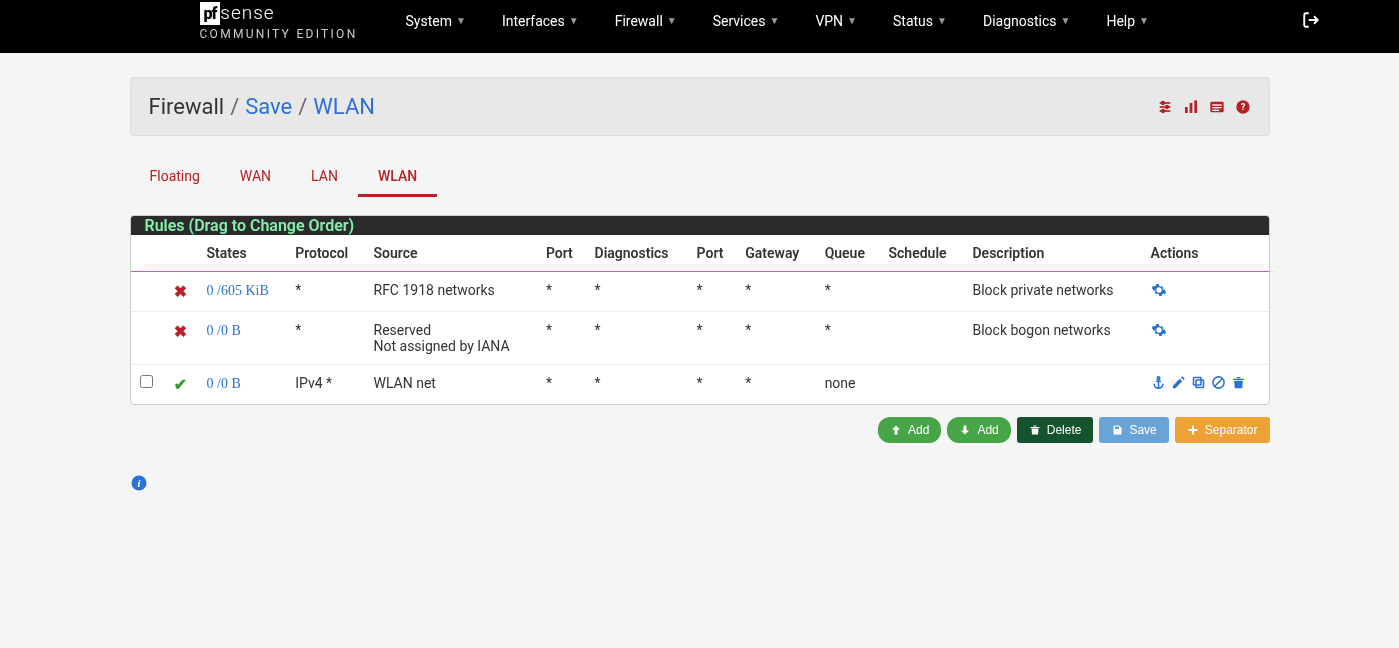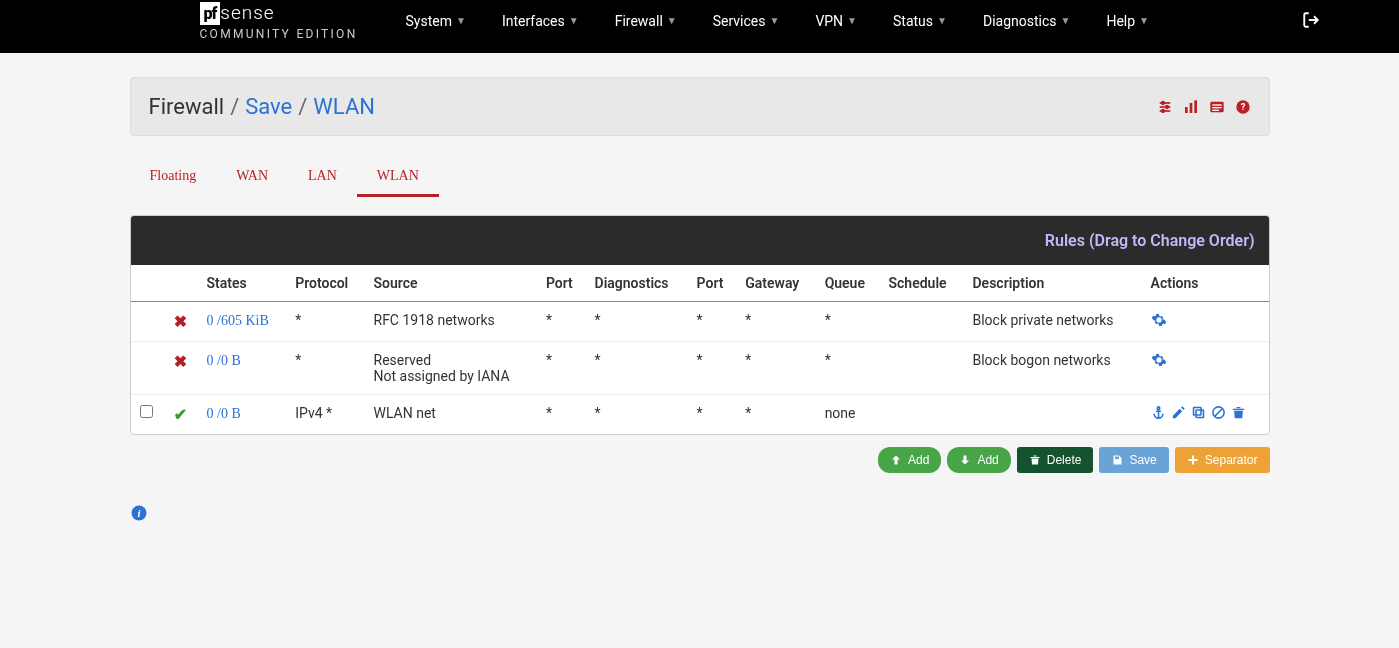--- a/index.html
+++ b/index.html
@@ -15,25 +15,25 @@
 .caret { font-size: 10px; opacity: .6; }
 .nav-right { margin-left: auto; color: #fff; padding: 0 20px; cursor: pointer; }
 .container { width: 1140px; margin: 0 auto; }
 .header-bar { background: #e8e8e8; border-radius: 4px; margin-top: 24px; padding: 16px 18px; display: flex; align-items: center; border: 1px solid #ddd; }
 .breadcrumb { font-size: 22px; display: flex; align-items: center; gap: 6px; }
 .breadcrumb .bc-sep { color: #666; }
 .breadcrumb .bc-link { color: #2b72d4; cursor: pointer; }
 .breadcrumb .bc-main { color: #333; }
 .header-icons { margin-left: auto; display: flex; gap: 10px; }
 .header-icons span { color: #b72025; cursor: pointer; }
-.tabs { display: flex; margin: 22px 0 0 0; border-bottom: none; font-family: Liberation Serif, serif; }
+.tabs { display: flex; margin: 22px 0 0 0; border-bottom: none; }
 .tab { color: #b72025; padding: 10px 20px; cursor: pointer; font-size: 14px; }
 .tab.active { border-bottom: 3px solid #b72025; font-weight: 500; }
 .panel { margin-top: 18px; border: 1px solid #ccc; border-radius: 4px; overflow: hidden; background: #fff; }
-.panel-head { background: #2b2b2b; color: #c4b5fd; padding: 15px 14px; font-weight: 600; font-size: 16px; text-align: right; }
+.panel-head { background: #2b2b2b; color: #86efac; padding: 0 14px; font-weight: 600; font-size: 16px; }
 table { width: 100%; border-collapse: collapse; }
 th { text-align: left; padding: 10px 8px; font-weight: 600; font-size: 14px; border-bottom: 1px solid #d946ef; }
 td { padding: 10px 8px; border-bottom: 1px solid #eee; font-size: 14px; vertical-align: top; }
 tr:last-child td { border-bottom: none; }
 .state-link { color: #2b72d4; text-decoration: none; cursor: pointer; font-family: Liberation Serif, serif; }
 .icon-block { color: #b72025; font-weight: 900; font-size: 16px; }
 .icon-pass { color: #3a9a38; font-weight: 900; font-size: 16px; }
 .row-icon-gear { color: #2b72d4; cursor: pointer; }
 .col-chk { width: 32px; text-align: center; }
 .col-status { width: 36px; text-align: center; }

